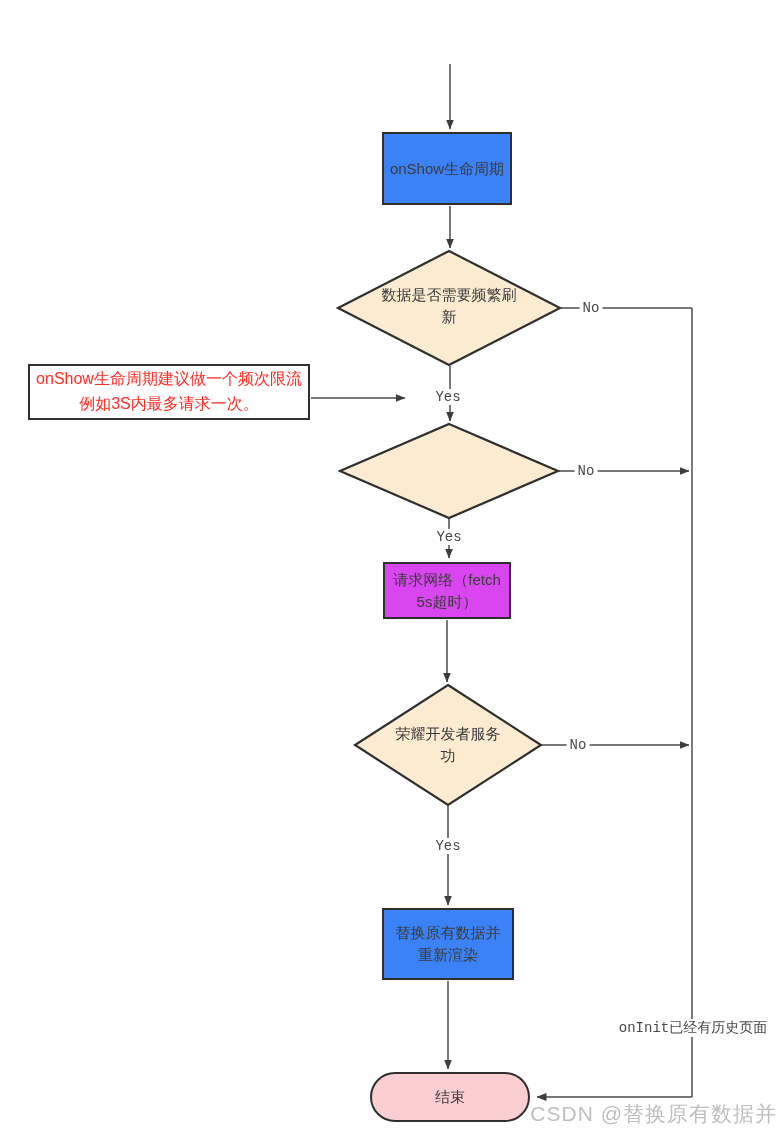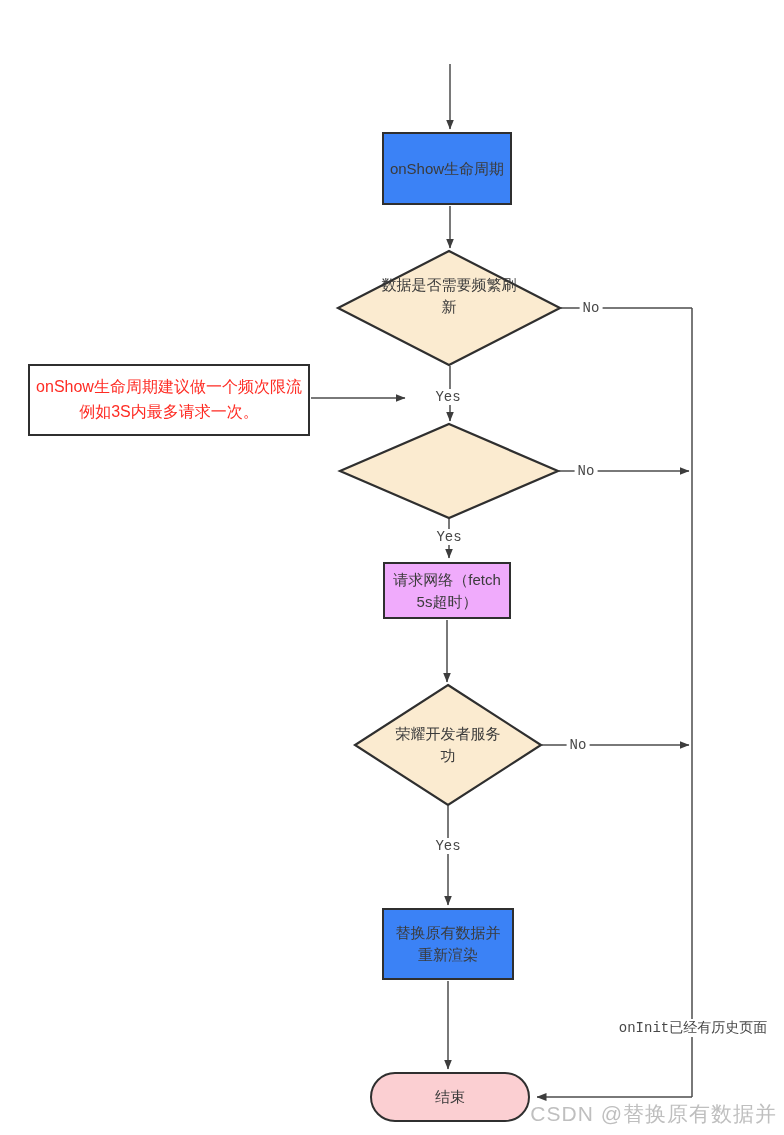--- a/index.html
+++ b/index.html
@@ -7,27 +7,27 @@
     position:relative;width:784px;height:1135px;background:#ffffff;
     font-family:"Liberation Sans","DejaVu Sans",sans-serif;color:#3b3b3b;overflow:hidden;
   }
   .layer{position:absolute;left:0;top:0;}
   .node{
     position:absolute;display:flex;flex-direction:column;align-items:center;justify-content:center;
     text-align:center;font-size:15px;line-height:1.45;border:2px solid #2f2f2f;box-sizing:border-box;
   }
   .terminal{border-radius:26px;background:#fbcfd2;}
   .process{background:#3b82f6;}
-  .fetchbox{background:#f0abfc;}
+  .fetchbox{background:#d946ef;}
   .dtext{
     position:absolute;display:flex;flex-direction:column;align-items:center;justify-content:center;
     text-align:center;font-size:15px;line-height:1.45;
   }
   .note{
-    position:absolute;left:28px;top:364px;width:282px;height:72px;box-sizing:border-box;
+    position:absolute;left:28px;top:364px;width:282px;height:56px;box-sizing:border-box;
     border:2px solid #2f2f2f;background:#ffffff;color:#fe2c24;font-size:16px;line-height:1.55;
     display:flex;flex-direction:column;align-items:center;justify-content:center;text-align:center;
   }
   .elabel{
     position:absolute;transform:translate(-50%,-50%);background:#ffffff;
     padding:0 3px;font-size:14px;color:#474747;white-space:nowrap;font-family:Liberation Mono, monospace;
   }
   .watermark{
     position:absolute;right:7px;top:1100px;font-size:21px;color:#bfbfbf;
     letter-spacing:1px;white-space:nowrap;
@@ -64,21 +64,21 @@
     <polygon points="449,251 560,308 449,365 338,308" stroke="#2f2f2f" stroke-width="2.2" fill="#fbebd0"></polygon>
     <polygon points="449,424 558,471 449,518 340,471" stroke="#2f2f2f" stroke-width="2.2" fill="#fbebd0"></polygon>
     <polygon points="448,685 541,745 448,805 355,745" stroke="#2f2f2f" stroke-width="2.2" fill="#fbebd0"></polygon>
   </svg>
 
 
   <div class="node process" style="left:382px;top:132px;width:130px;height:73px;">
     <span>onShow生命周期</span>
   </div>
 
-  <div class="dtext" style="left:349px;top:269px;width:200px;height:54px;">
+  <div class="dtext" style="left:349px;top:279px;width:200px;height:54px;">
     <span>数据是否需要频繁刷</span>
     <span>新</span>
   </div>
 
   <div class="note">
     <span>onShow生命周期建议做一个频次限流</span>
     <span>例如3S内最多请求一次。</span>
   </div>
 
 

